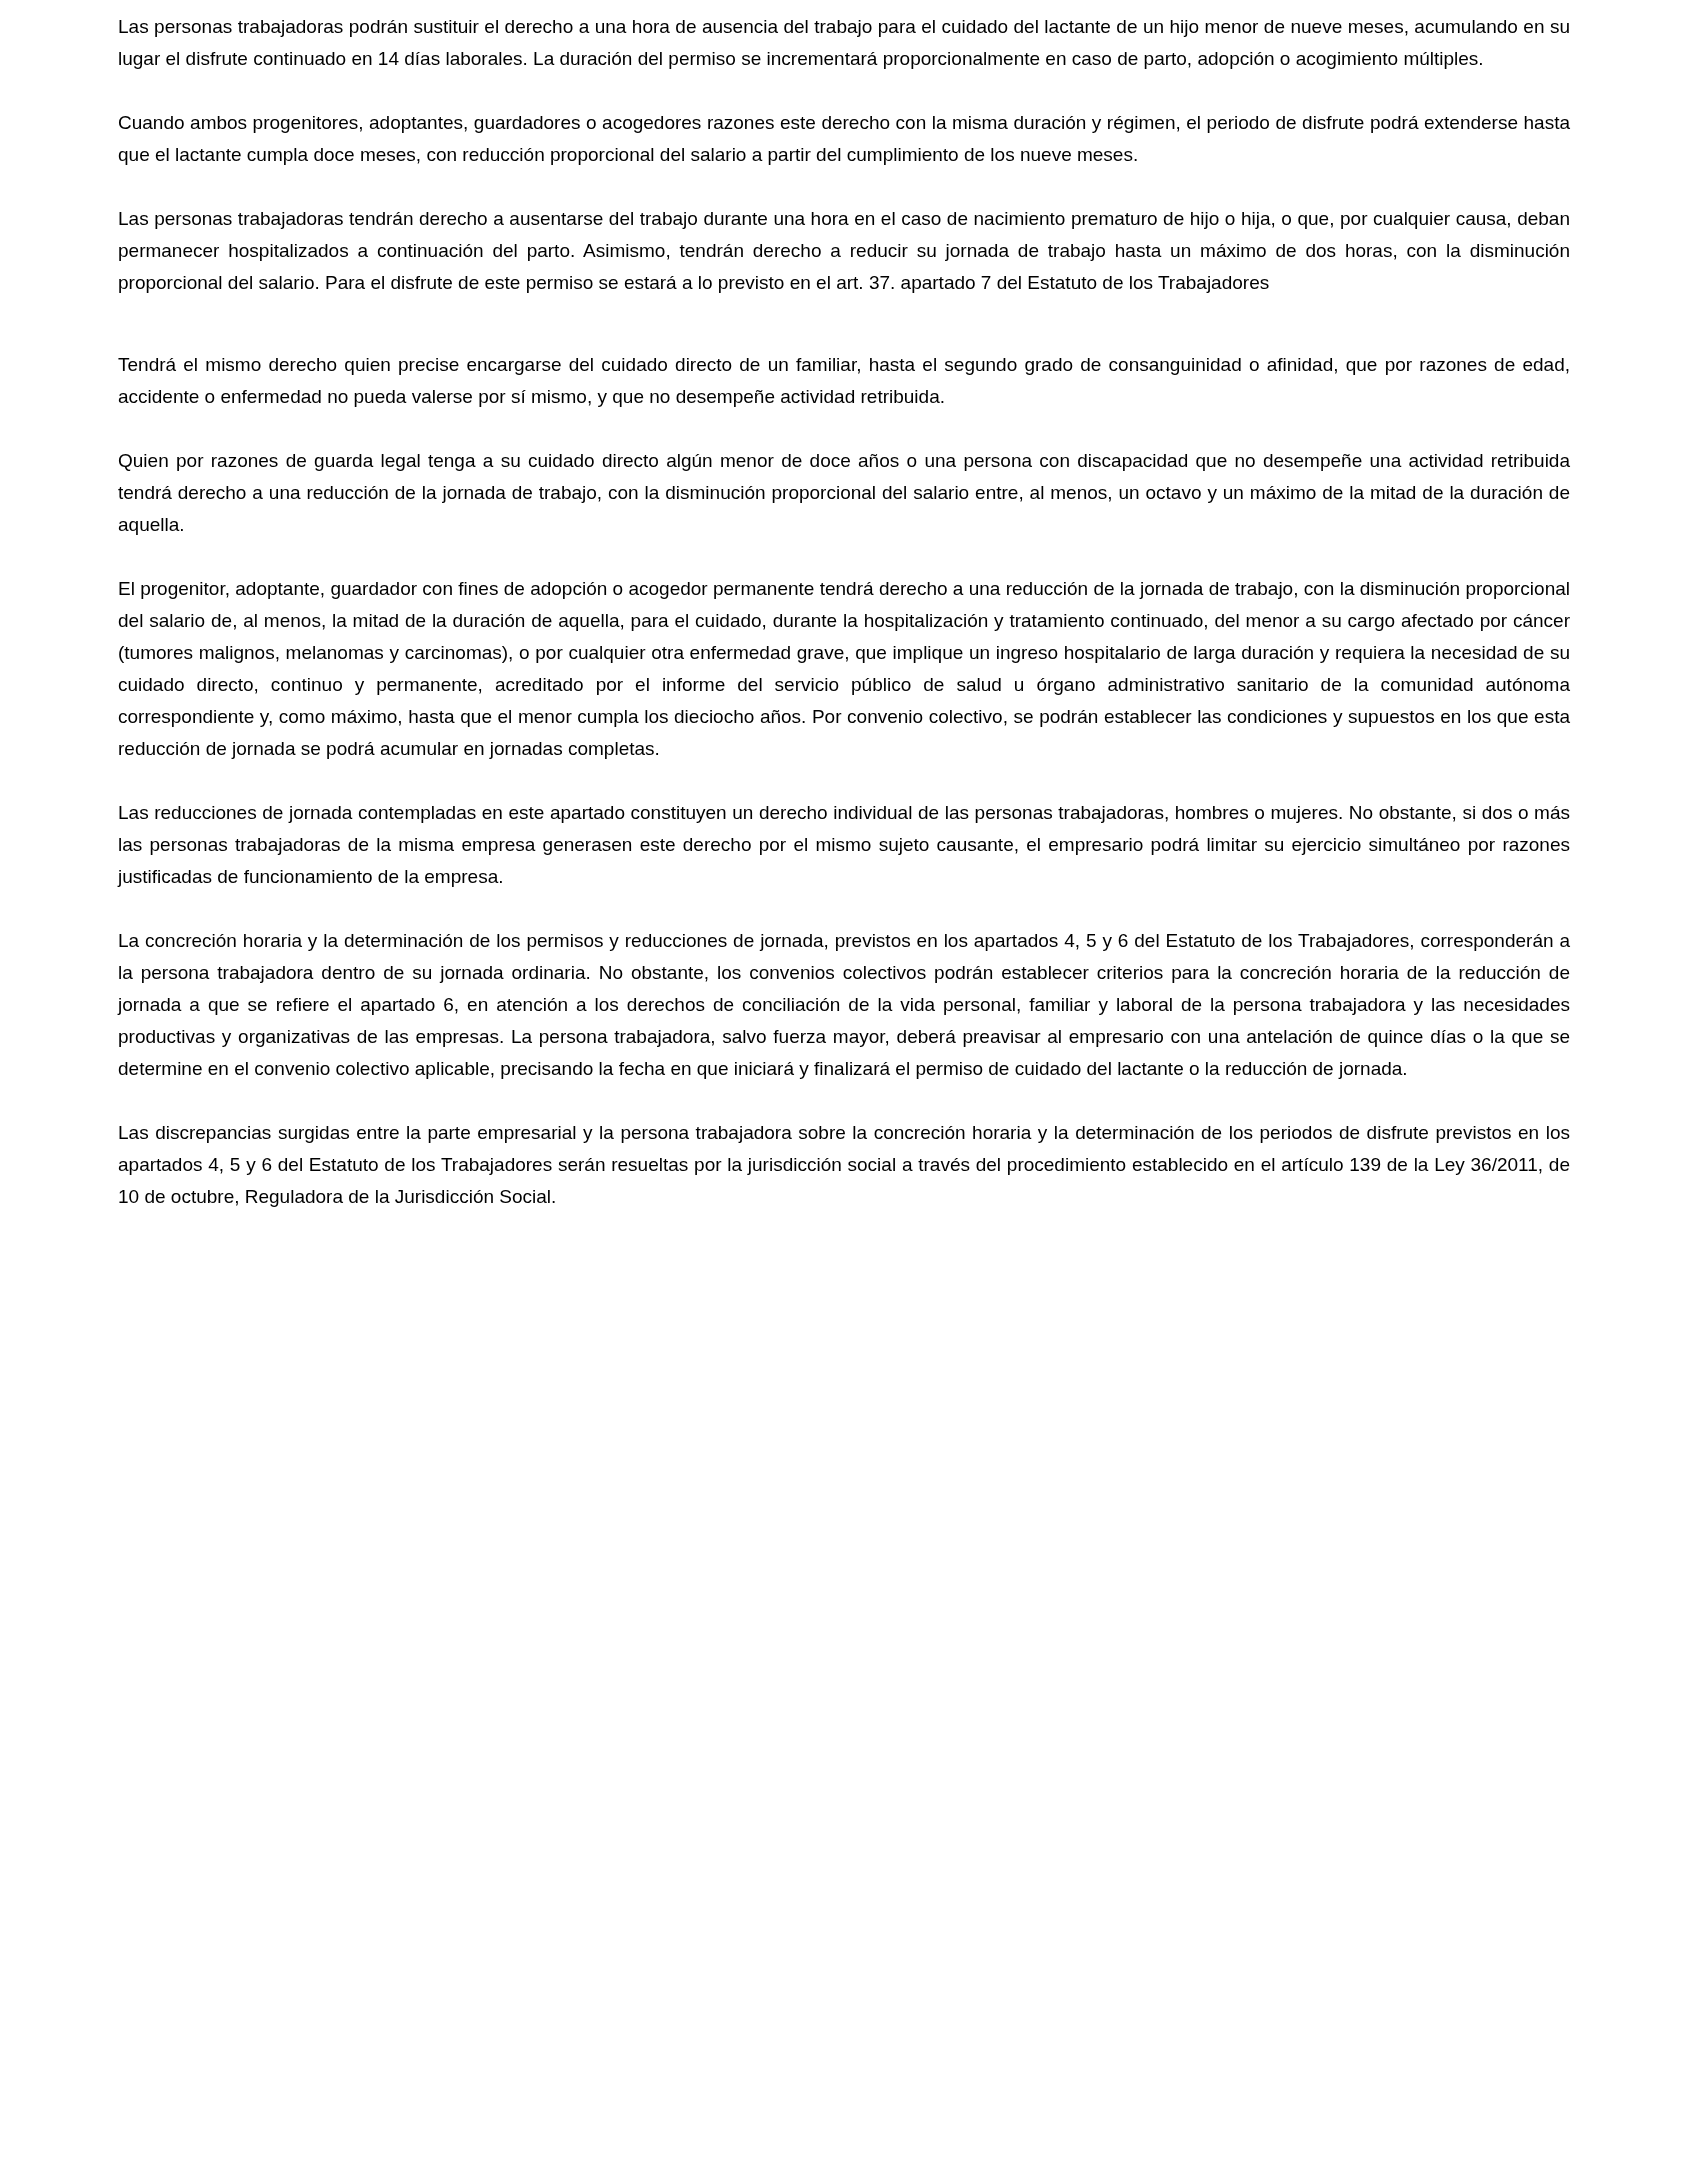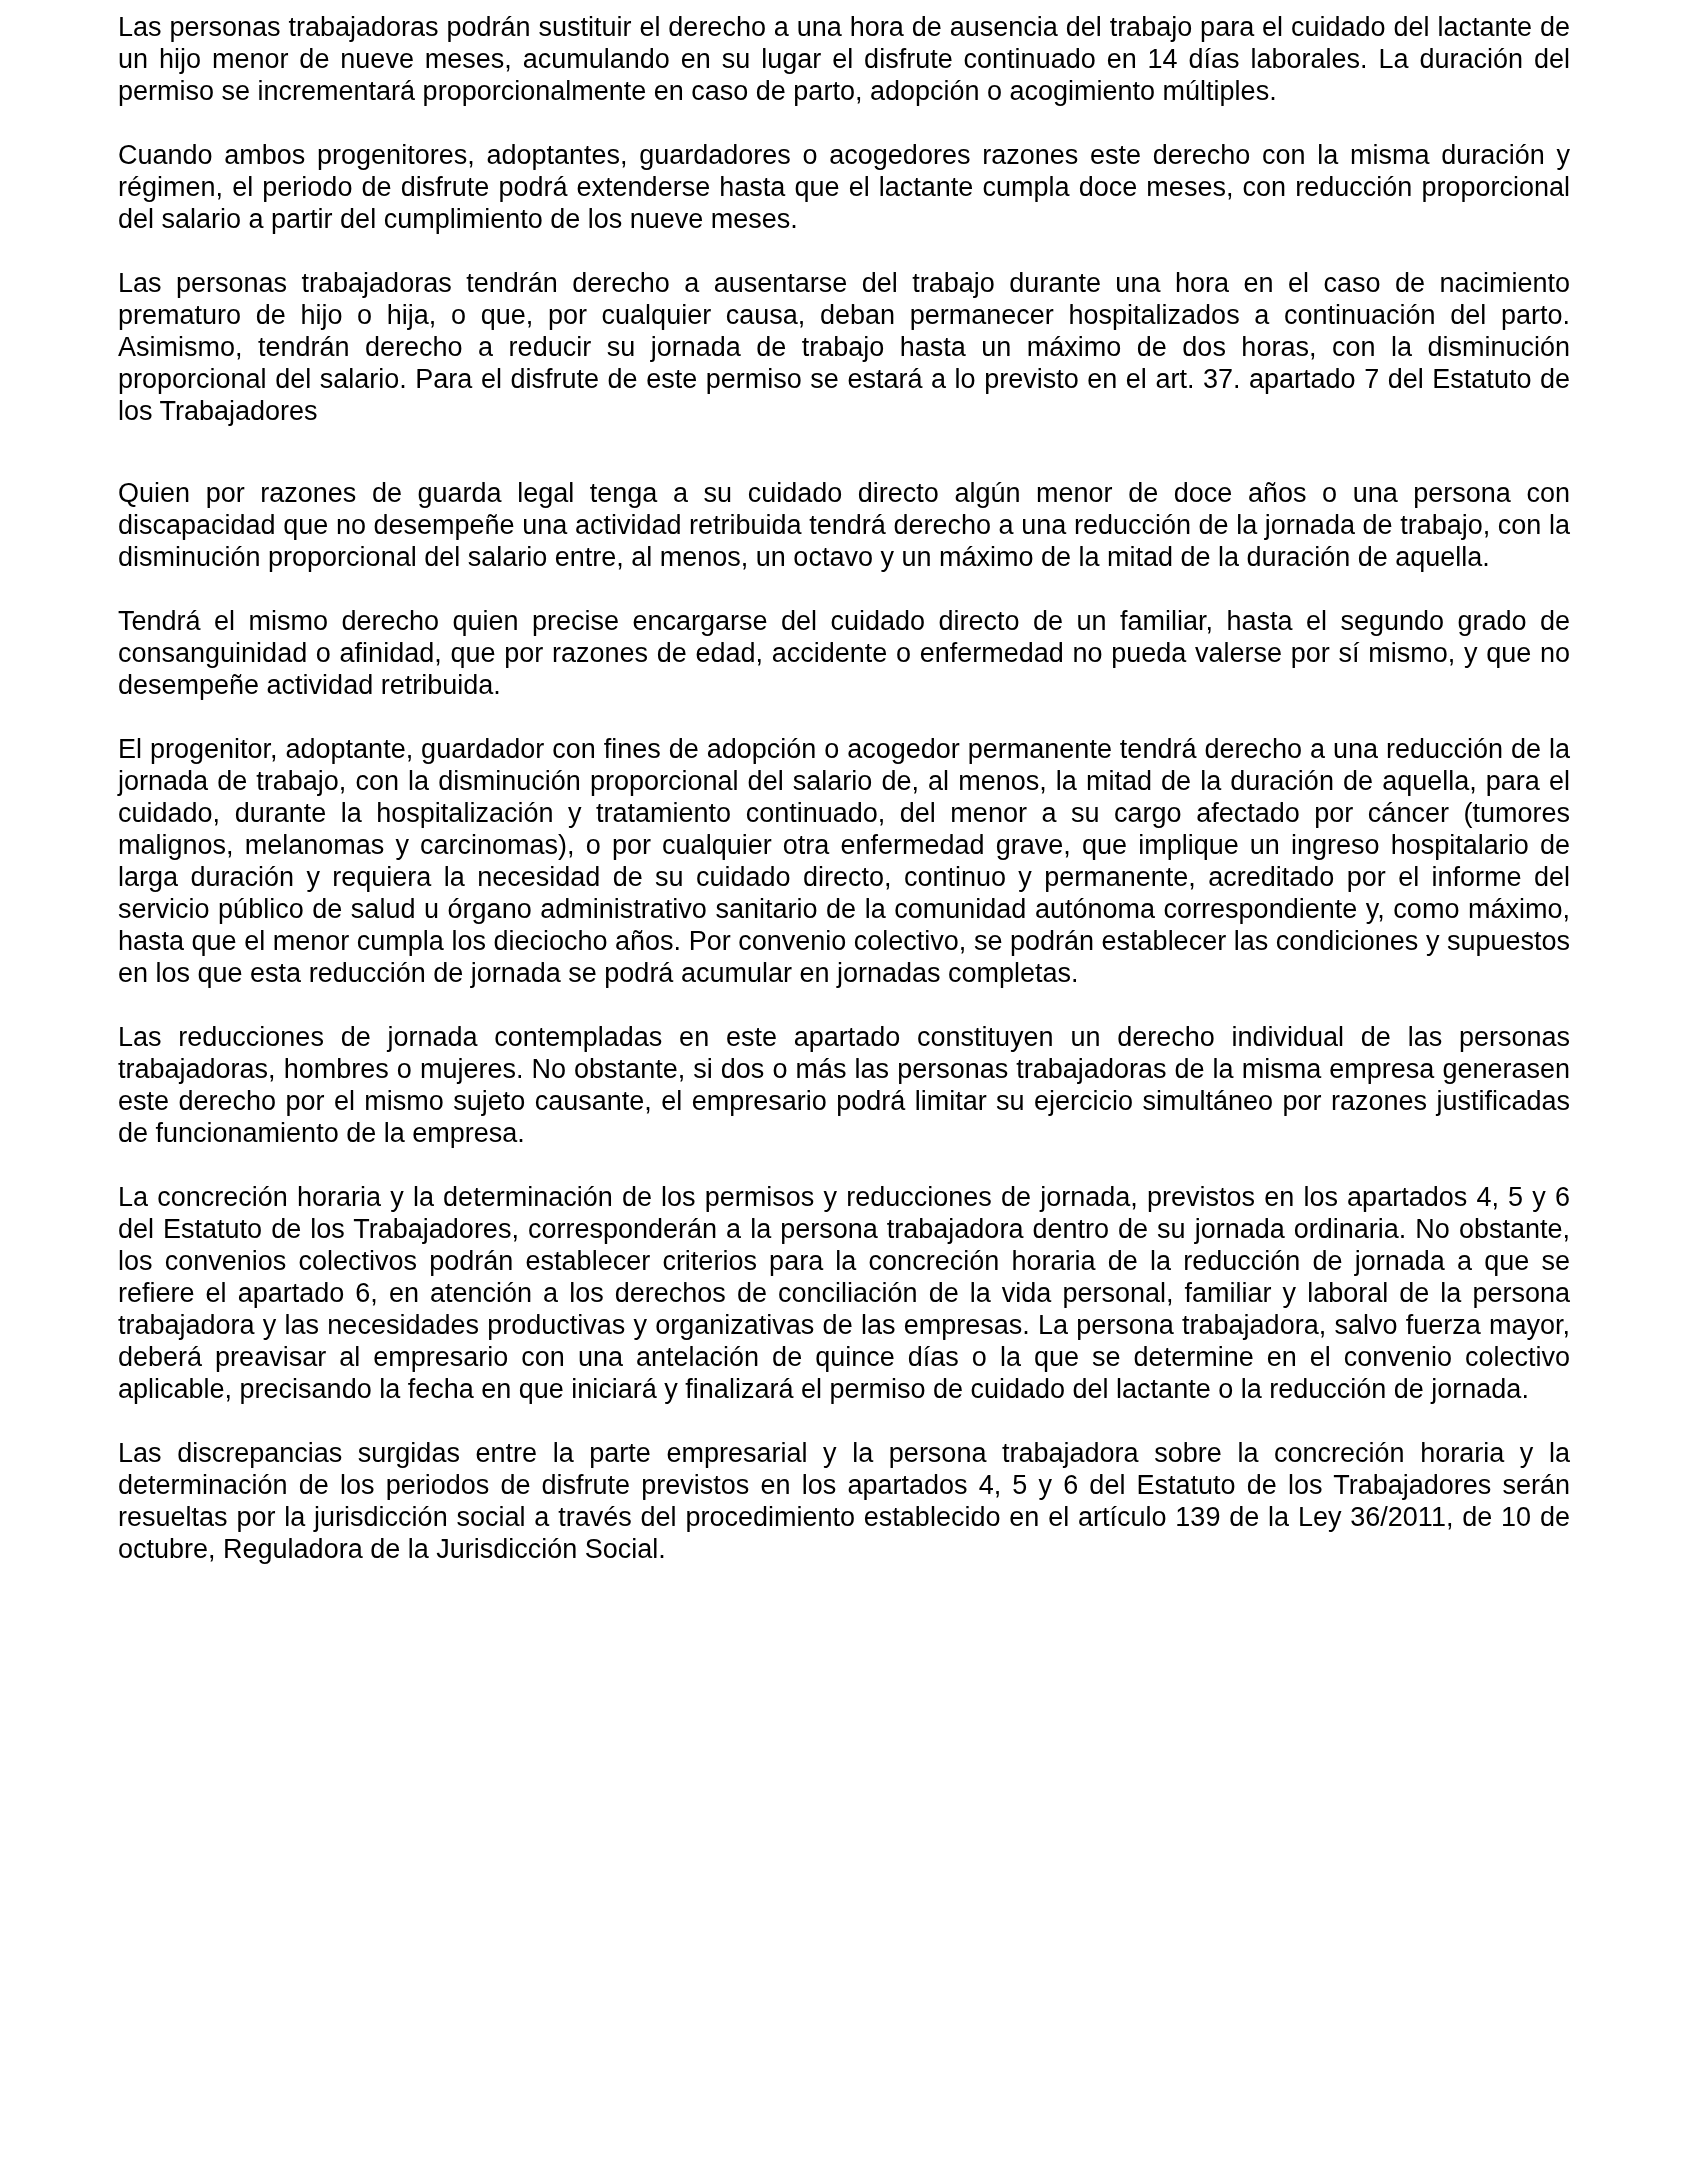--- a/index.html
+++ b/index.html
@@ -15,41 +15,41 @@
     }
     .page {
       box-sizing: border-box;
       width: 1688px;
       min-height: 2183px;
       padding: 10.6px 118px 30px 118px;
       background: #ffffff;
     }
     .page p {
       margin: 0 0 32px 0;
-      font-size: 27px;
+      font-size: 19px;
       line-height: 32px;
       text-align: justify;
       letter-spacing: 0;
       word-spacing: normal;
     }
     .page p.gap-large {
       margin-bottom: 50px;
       margin-top: 27px;
     }
     .page p:last-child {
       margin-bottom: 12px;
     }
   </style>
 </head>
 <body>
 
 <div class="page">
   <p>Las personas trabajadoras podrán sustituir el derecho a una hora de ausencia del trabajo para el cuidado del lactante de un hijo menor de nueve meses, acumulando en su lugar el disfrute continuado en 14 días laborales. La duración del permiso se incrementará proporcionalmente en caso de parto, adopción o acogimiento múltiples.</p>
   <p>Cuando ambos progenitores, adoptantes, guardadores o acogedores razones este derecho con la misma duración y régimen, el periodo de disfrute podrá extenderse hasta que el lactante cumpla doce meses, con reducción proporcional del salario a partir del cumplimiento de los nueve meses.</p>
   <p class="gap-large">Las personas trabajadoras tendrán derecho a ausentarse del trabajo durante una hora en el caso de nacimiento prematuro de hijo o hija, o que, por cualquier causa, deban permanecer hospitalizados a continuación del parto. Asimismo, tendrán derecho a reducir su jornada de trabajo hasta un máximo de dos horas, con la disminución proporcional del salario. Para el disfrute de este permiso se estará a lo previsto en el art. 37. apartado 7 del Estatuto de los Trabajadores</p>
+  <p>Tendrá el mismo derecho quien precise encargarse del cuidado directo de un familiar, hasta el segundo grado de consanguinidad o afinidad, que por razones de edad, accidente o enfermedad no pueda valerse por sí mismo, y que no desempeñe actividad retribuida.</p>
   <p>Quien por razones de guarda legal tenga a su cuidado directo algún menor de doce años o una persona con discapacidad que no desempeñe una actividad retribuida tendrá derecho a una reducción de la jornada de trabajo, con la disminución proporcional del salario entre, al menos, un octavo y un máximo de la mitad de la duración de aquella.</p>
-  <p>Tendrá el mismo derecho quien precise encargarse del cuidado directo de un familiar, hasta el segundo grado de consanguinidad o afinidad, que por razones de edad, accidente o enfermedad no pueda valerse por sí mismo, y que no desempeñe actividad retribuida.</p>
   <p>El progenitor, adoptante, guardador con fines de adopción o acogedor permanente tendrá derecho a una reducción de la jornada de trabajo, con la disminución proporcional del salario de, al menos, la mitad de la duración de aquella, para el cuidado, durante la hospitalización y tratamiento continuado, del menor a su cargo afectado por cáncer (tumores malignos, melanomas y carcinomas), o por cualquier otra enfermedad grave, que implique un ingreso hospitalario de larga duración y requiera la necesidad de su cuidado directo, continuo y permanente, acreditado por el informe del servicio público de salud u órgano administrativo sanitario de la comunidad autónoma correspondiente y, como máximo, hasta que el menor cumpla los dieciocho años. Por convenio colectivo, se podrán establecer las condiciones y supuestos en los que esta reducción de jornada se podrá acumular en jornadas completas.</p>
   <p>Las reducciones de jornada contempladas en este apartado constituyen un derecho individual de las personas trabajadoras, hombres o mujeres. No obstante, si dos o más las personas trabajadoras de la misma empresa generasen este derecho por el mismo sujeto causante, el empresario podrá limitar su ejercicio simultáneo por razones justificadas de funcionamiento de la empresa.</p>
   <p>La concreción horaria y la determinación de los permisos y reducciones de jornada, previstos en los apartados 4, 5 y 6 del Estatuto de los Trabajadores, corresponderán a la persona trabajadora dentro de su jornada ordinaria. No obstante, los convenios colectivos podrán establecer criterios para la concreción horaria de la reducción de jornada a que se refiere el apartado 6, en atención a los derechos de conciliación de la vida personal, familiar y laboral de la persona trabajadora y las necesidades productivas y organizativas de las empresas. La persona trabajadora, salvo fuerza mayor, deberá preavisar al empresario con una antelación de quince días o la que se determine en el convenio colectivo aplicable, precisando la fecha en que iniciará y finalizará el permiso de cuidado del lactante o la reducción de jornada.</p>
   <p>Las discrepancias surgidas entre la parte empresarial y la persona trabajadora sobre la concreción horaria y la determinación de los periodos de disfrute previstos en los apartados 4, 5 y 6 del Estatuto de los Trabajadores serán resueltas por la jurisdicción social a través del procedimiento establecido en el artículo 139 de la Ley 36/2011, de 10 de octubre, Reguladora de la Jurisdicción Social.</p>
 </div>
 
 
 </body></html>

